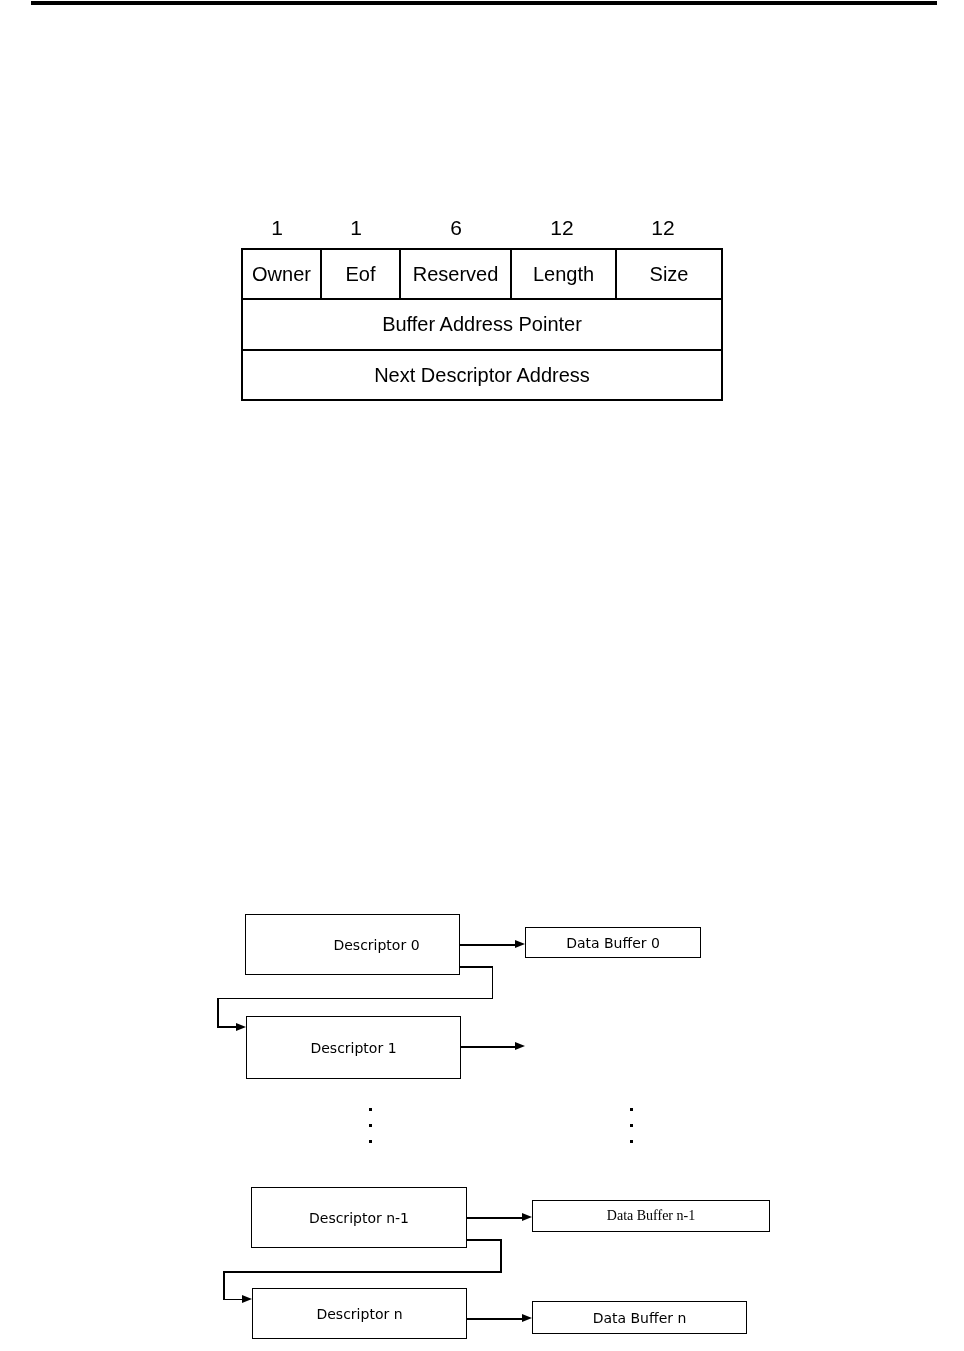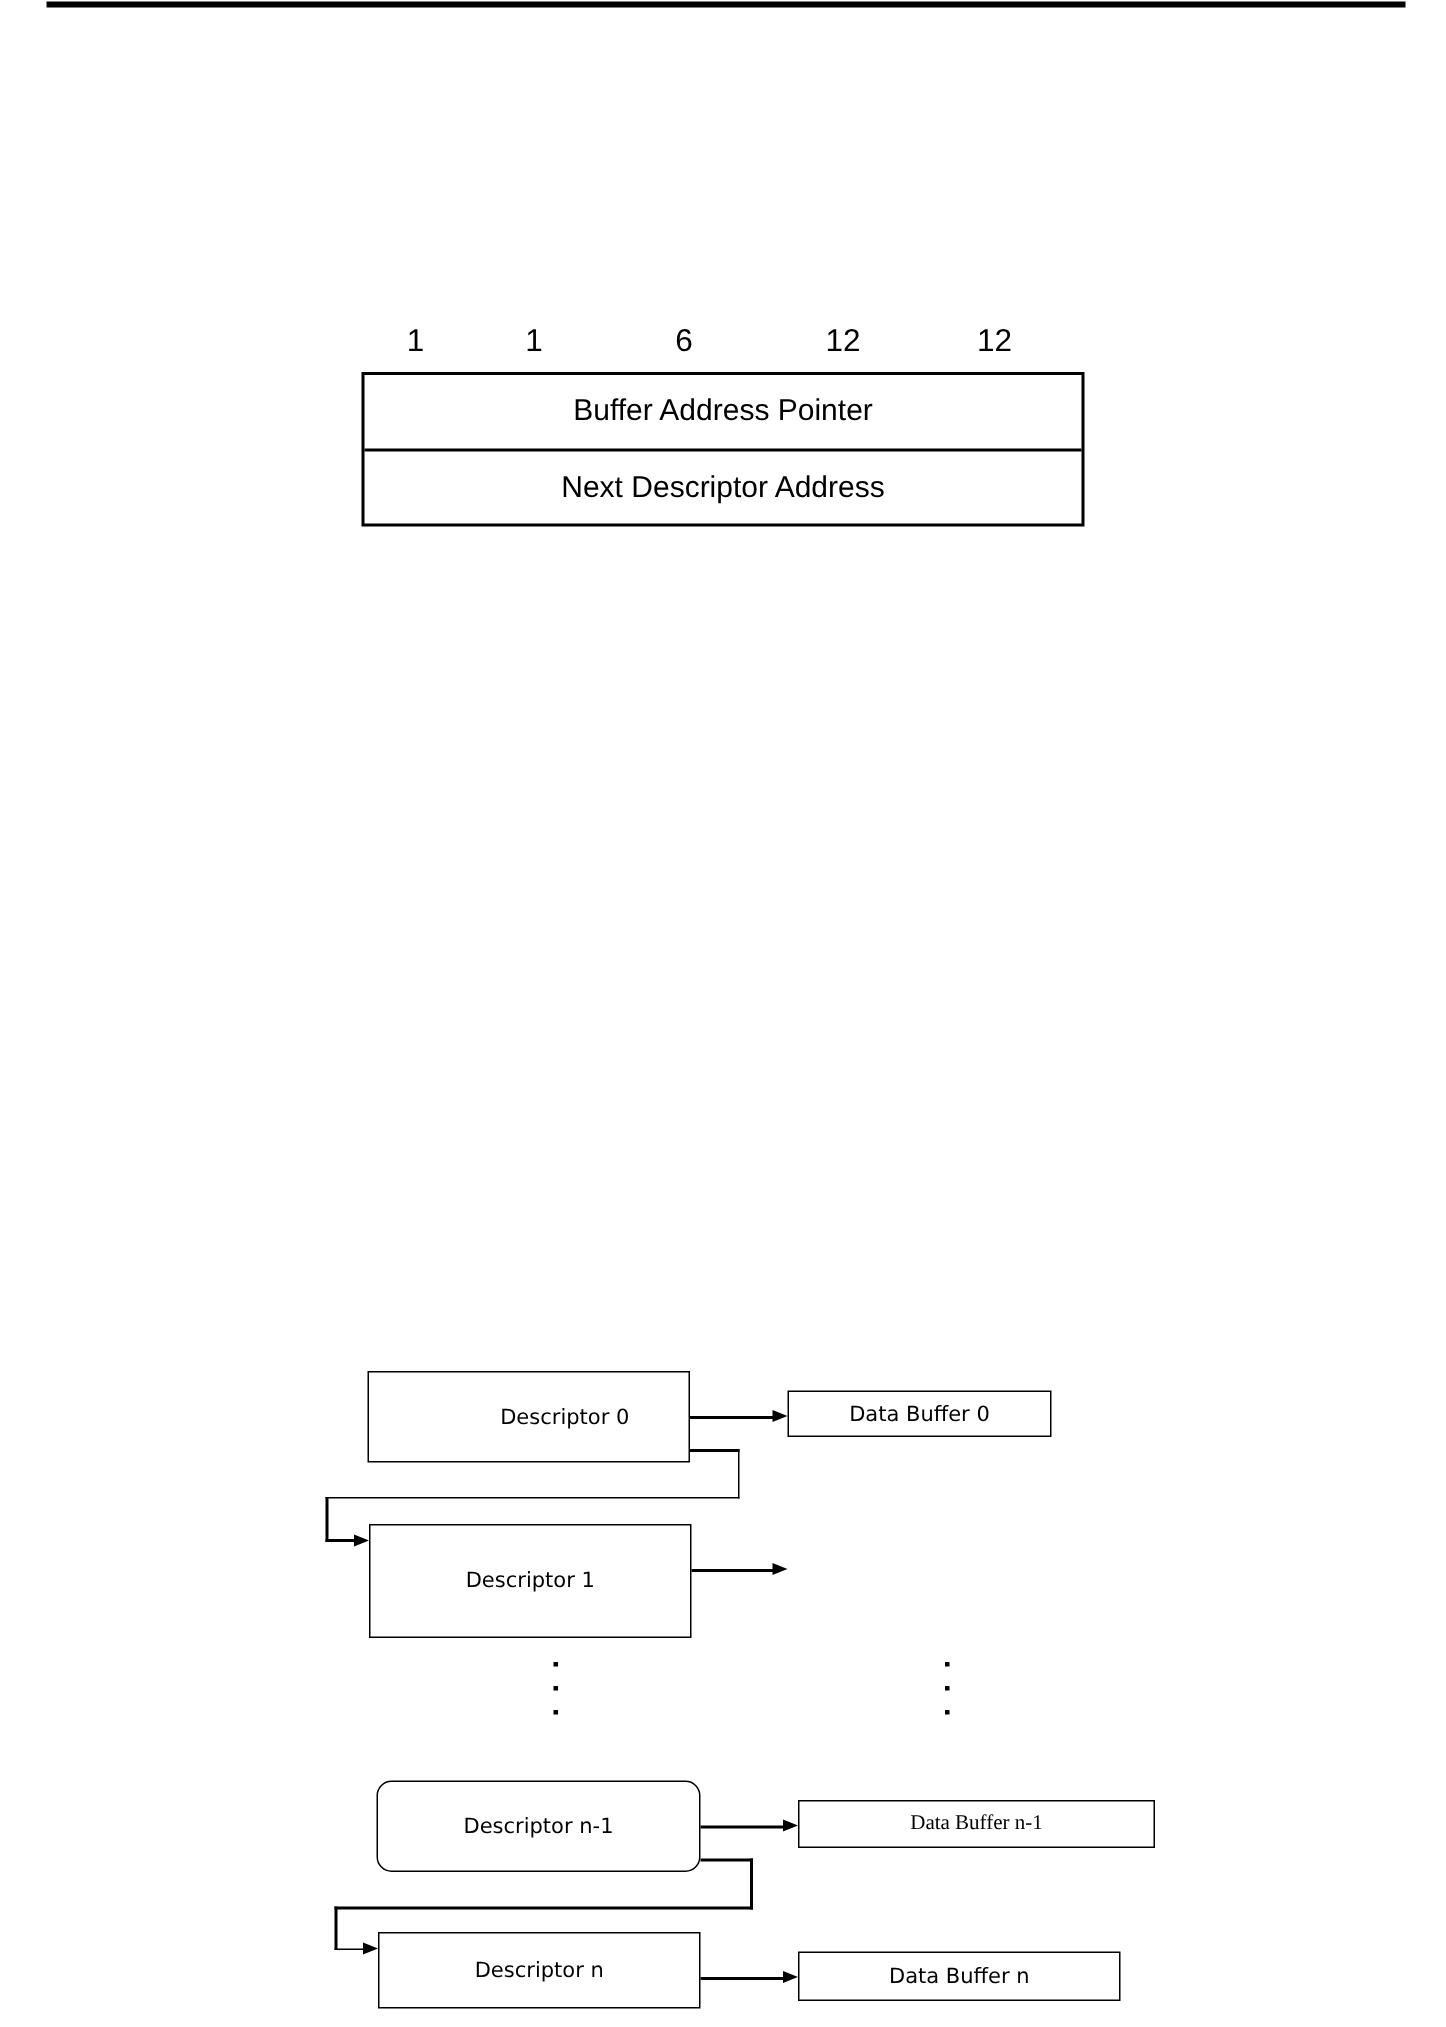--- a/index.html
+++ b/index.html
@@ -95,52 +95,59 @@
 
   <div class="top-rule"></div>
 
   <span class="bitnum" style="left:277px">1</span>
   <span class="bitnum" style="left:356px">1</span>
   <span class="bitnum" style="left:456px">6</span>
   <span class="bitnum" style="left:562px">12</span>
   <span class="bitnum" style="left:663px">12</span>
 
   <div class="bitfield">
+    <div class="trow">
+      <div class="tcell c1">Owner</div>
+      <div class="tcell c2">Eof</div>
+      <div class="tcell c3">Reserved</div>
+      <div class="tcell c4">Length</div>
+      <div class="tcell c5">Size</div>
+    </div>
     <div class="trow r2 span-row">Buffer Address Pointer</div>
     <div class="trow span-row">Next Descriptor Address</div>
   </div>
 
   <div class="node" style="left:245px; top:914px; width:215px; height:61px;padding-left:48px;">Descriptor 0</div>
   <div class="node" style="left:525px; top:927px; width:176px; height:31px;">Data Buffer 0</div>
   <div class="hline" style="left:460px; top:944px; width:56px;"></div>
   <div class="arr-right" style="left:515px; top:940px;"></div>
 
   <div class="hline" style="left:460px; top:966px; width:33px;"></div>
   <div class="vline" style="left:491.5px; top:966px; height:33px;"></div>
   <div class="hline" style="left:217px; top:997.5px; width:276px;"></div>
   <div class="vline" style="left:217px; top:997.5px; height:30px;"></div>
   <div class="hline" style="left:217px; top:1026px; width:20px;"></div>
   <div class="arr-right" style="left:236px; top:1022.5px;"></div>
 
-  <div class="node" style="left:246px; top:1016px; width:215px; height:76px;">Descriptor 1</div>
+  <div class="node" style="left:246px; top:1016px; width:215px; height:63px;">Descriptor 1</div>
   <div class="hline" style="left:461px; top:1046px; width:55px;"></div>
   <div class="arr-right" style="left:515px; top:1042px;"></div>
 
   <div>
     <div class="dot" style="left:369px; top:1108px;"></div>
     <div class="dot" style="left:369px; top:1124px;"></div>
     <div class="dot" style="left:369px; top:1140px;"></div>
   </div>
   <div>
     <div class="dot" style="left:630px; top:1108px;"></div>
     <div class="dot" style="left:630px; top:1124px;"></div>
     <div class="dot" style="left:630px; top:1140px;"></div>
   </div>
 
-  <div class="node" style="left:251px; top:1187px; width:216px; height:61px;border-radius:10px;">Descriptor n-1</div>
+  <div class="node" style="left:251px; top:1187px; width:216px; height:61px;">Descriptor n-1</div>
   <div class="node" style="left:532px; top:1200px; width:238px; height:32px;font-family:Liberation Serif, serif;">Data Buffer n-1</div>
   <div class="hline" style="left:467px; top:1217px; width:56px;"></div>
   <div class="arr-right" style="left:522px; top:1213px;"></div>
 
   <div class="hline" style="left:467px; top:1239px; width:34.5px;"></div>
   <div class="vline" style="left:500px; top:1239px; height:33.5px;"></div>
   <div class="hline" style="left:223px; top:1271px; width:278.5px;"></div>
   <div class="vline" style="left:223px; top:1271px; height:29px;"></div>
   <div class="hline" style="left:223px; top:1298.5px; width:20px;"></div>
   <div class="arr-right" style="left:242px; top:1295px;"></div>

